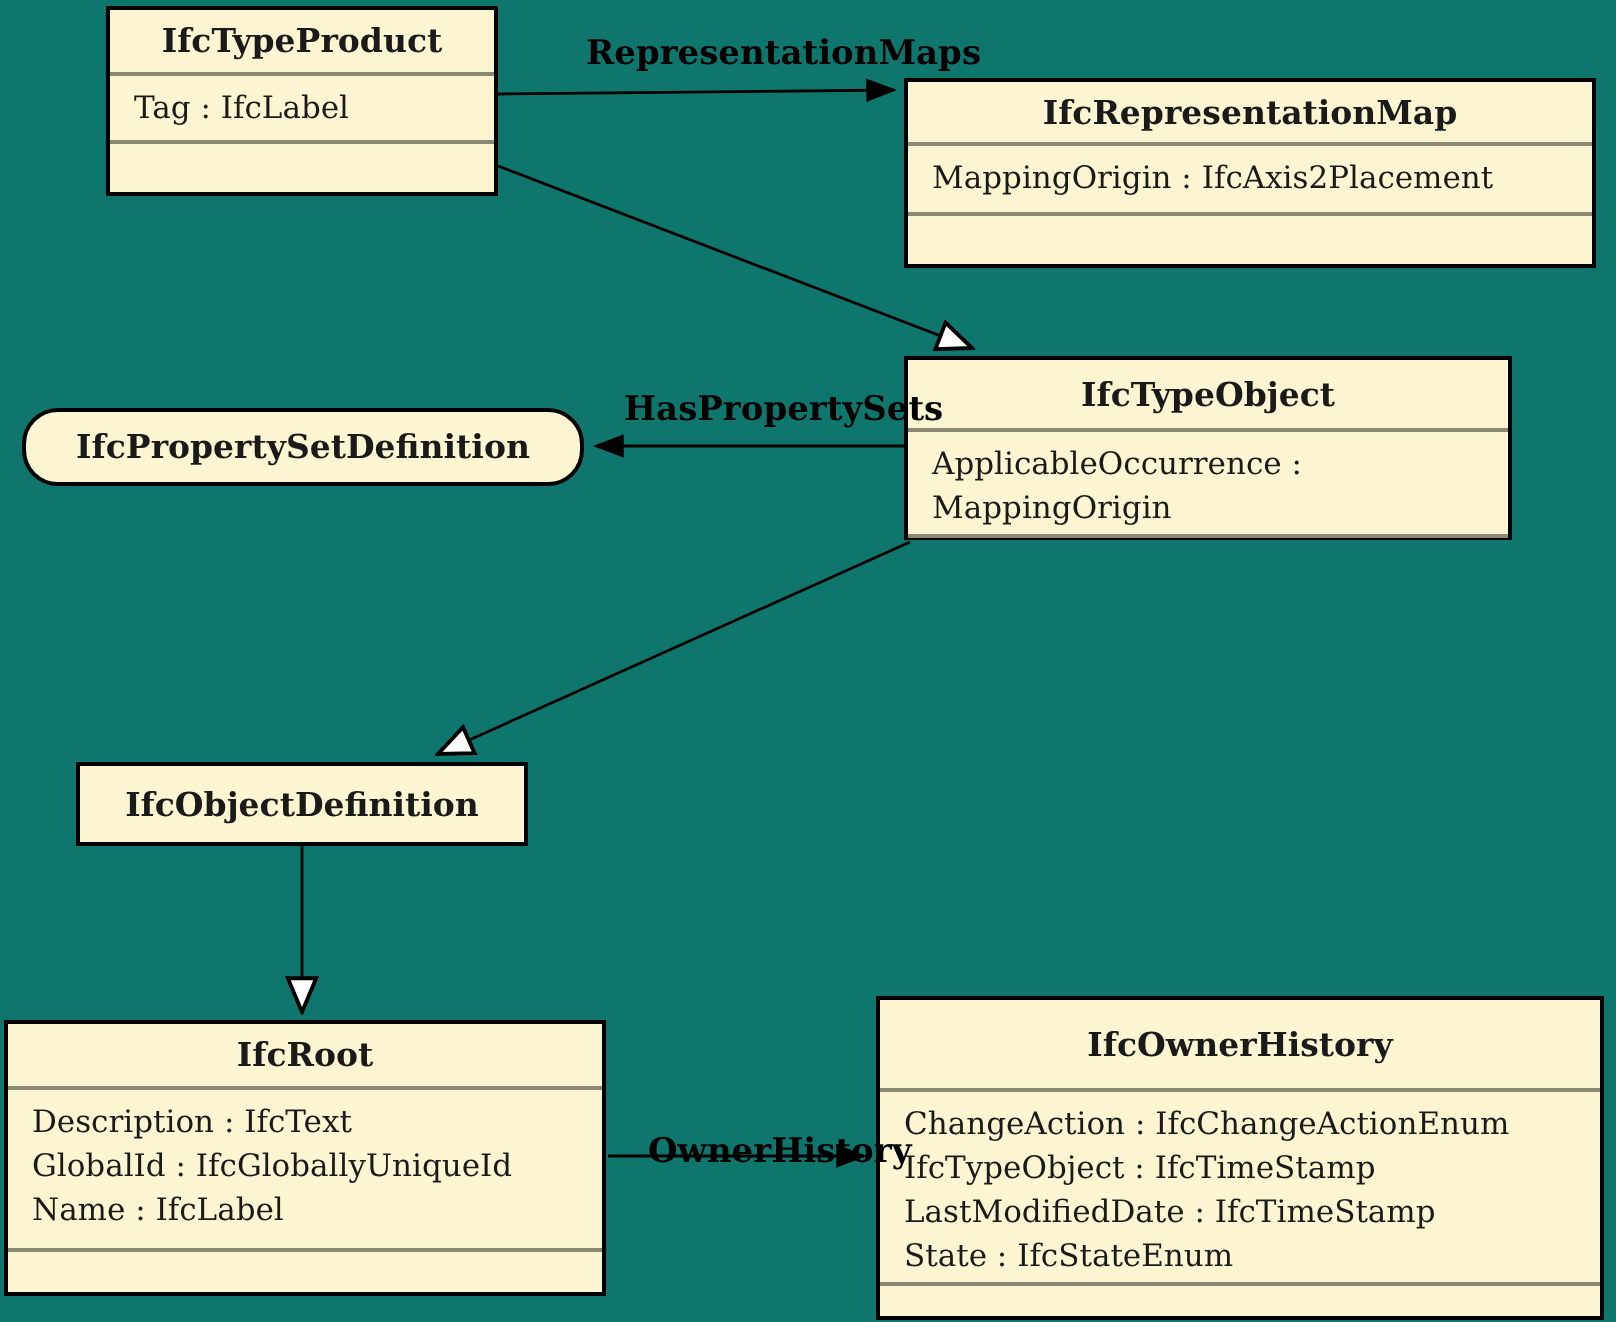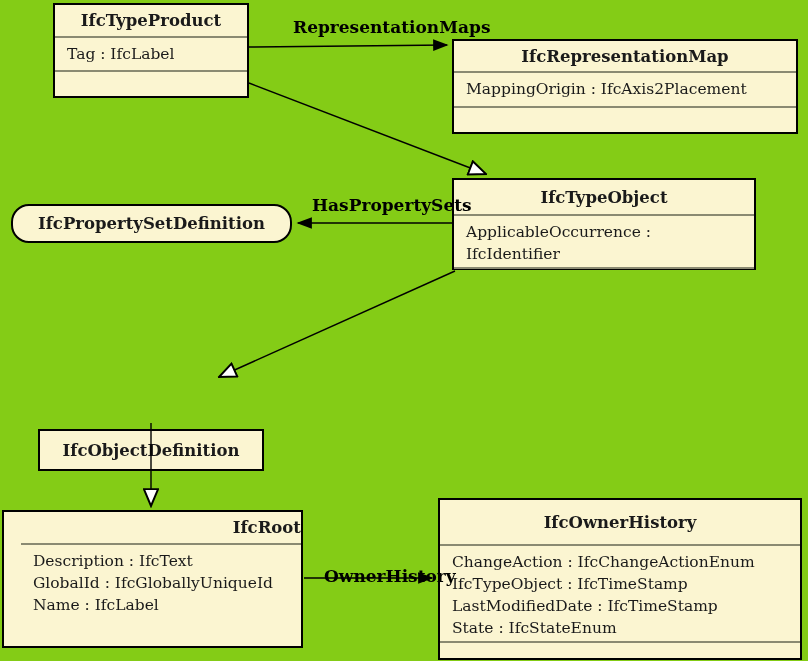--- a/index.html
+++ b/index.html
@@ -5,21 +5,21 @@
   html, body {
     margin: 0;
     padding: 0;
     background: #ffffff;
     font-family: "DejaVu Serif", "Liberation Serif", serif;
   }
   #canvas {
     position: relative;
     width: 808px;
     height: 661px;
-    background: #84cc16;
+    background: #0f766e;
     overflow: hidden;
   }
   .uml-box {
     position: absolute;
     box-sizing: border-box;
     background: #FBF5D1;
     border: 2px solid #000000;
     display: flex;
     flex-direction: column;
     color: #1a1a1a;
@@ -78,34 +78,34 @@
     <div class="uml-title" style="height:30px">IfcRepresentationMap</div>
     <div class="uml-attrs">
       <div>MappingOrigin : IfcAxis2Placement</div>
     </div>
     <div class="uml-empty" style="height:24px"></div>
   </div>
 
   <div class="uml-box" style="left:452px; top:178px; width:304px; height:92px;">
     <div class="uml-title" style="height:34px">IfcTypeObject</div>
     <div class="uml-attrs">
-      <div>ApplicableOccurrence : IfcIdentifier</div>
+      <div>ApplicableOccurrence : MappingOrigin</div>
     </div>
     <div class="uml-empty" style="height:18px"></div>
   </div>
 
   <div class="uml-box single" style="left:11px; top:204px; width:281px; height:39px;border-radius:18px;">
     <div class="uml-title">IfcPropertySetDefinition</div>
   </div>
 
-  <div class="uml-box single" style="left:38px; top:381px; width:226px; height:42px;margin-top:48px;">
+  <div class="uml-box single" style="left:38px; top:381px; width:226px; height:42px;">
     <div class="uml-title">IfcObjectDefinition</div>
   </div>
 
-  <div class="uml-box" style="left:2px; top:510px; width:301px; height:138px;align-items:flex-end;">
+  <div class="uml-box" style="left:2px; top:510px; width:301px; height:138px;">
     <div class="uml-title" style="height:31px">IfcRoot</div>
     <div class="uml-attrs">
       <div>Description : IfcText</div>
       <div>GlobalId : IfcGloballyUniqueId</div>
       <div>Name : IfcLabel</div>
     </div>
     <div class="uml-empty" style="height:20px"></div>
   </div>
 
   <div class="uml-box" style="left:438px; top:498px; width:364px; height:162px;">

